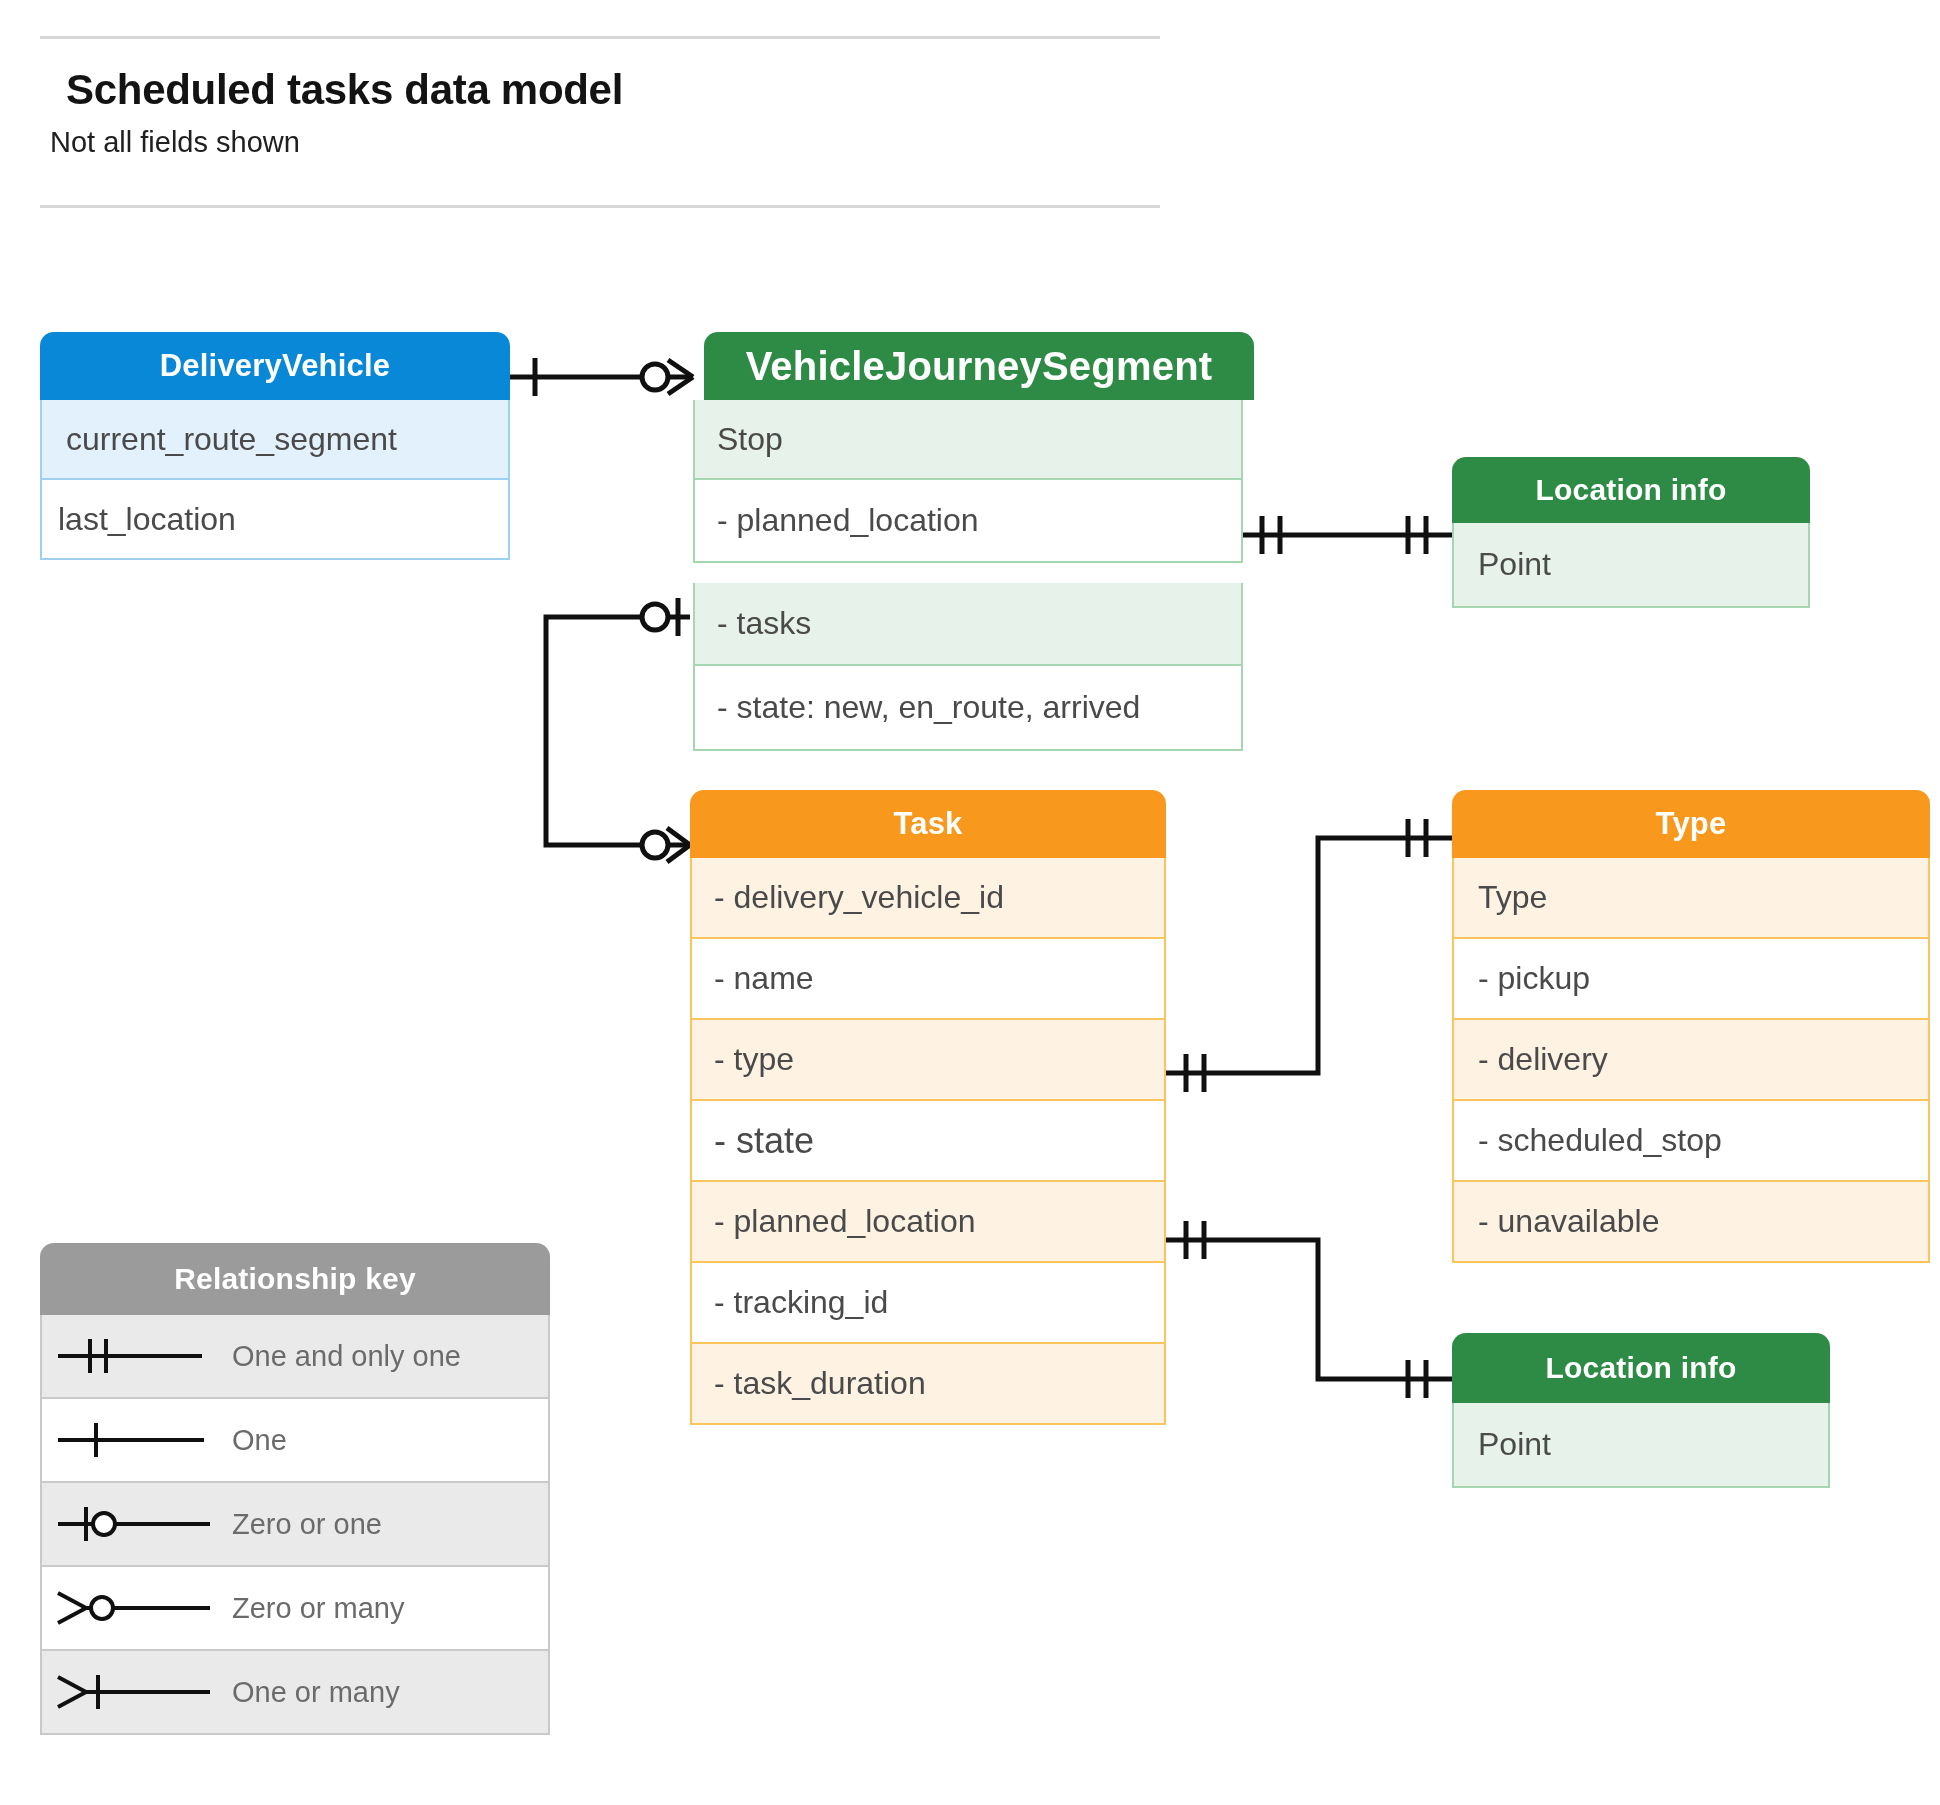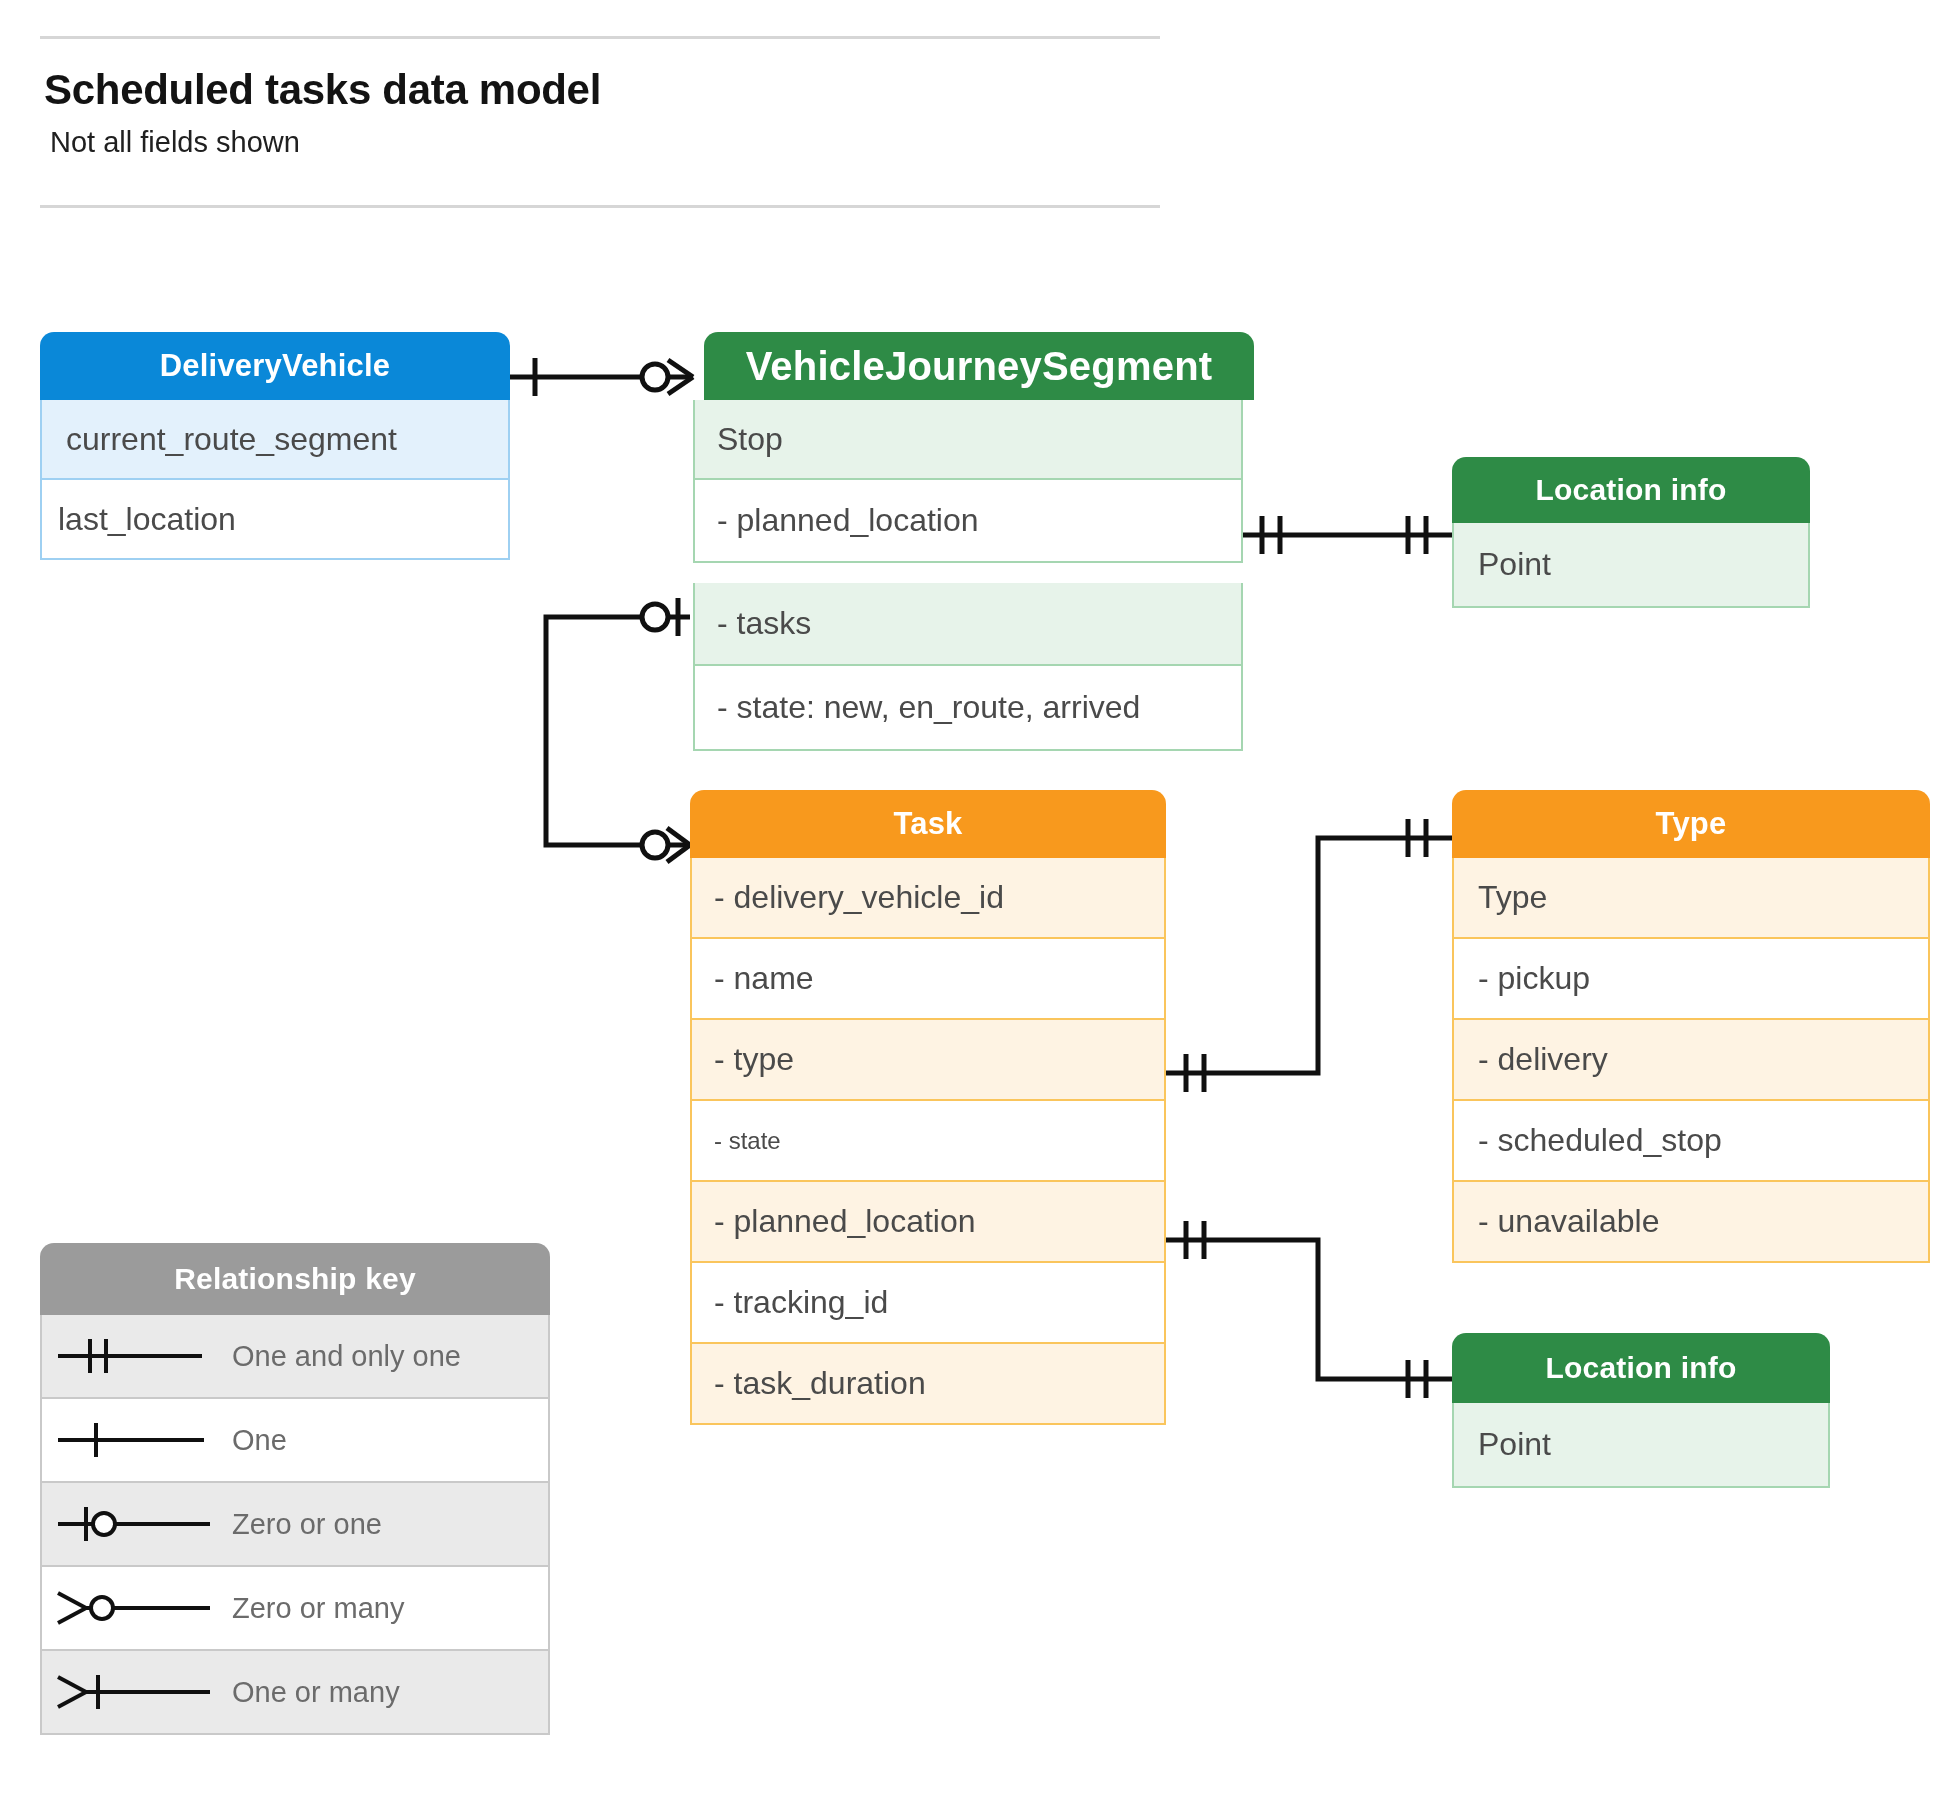--- a/index.html
+++ b/index.html
@@ -11,21 +11,21 @@
     overflow:hidden;
     -webkit-font-smoothing:antialiased;
   }
   #stage{position:absolute;left:0;top:0;width:1940px;height:1805px;}
 
   
   .rule{position:absolute;left:40px;width:1120px;height:3px;background:#d6d6d6;}
   #rule-top{top:36px;}
   #rule-bot{top:205px;}
   #page-title{
-    position:absolute;left:44px;top:66px;
+    position:absolute;left:66px;top:66px;
     font-size:42px;font-weight:700;color:#131313;letter-spacing:-0.3px;
     white-space:nowrap;
   }
   #page-subtitle{
     position:absolute;left:50px;top:126px;
     font-size:29px;font-weight:400;color:#202020;white-space:nowrap;
   }
 
   
   .entity{position:absolute;box-sizing:border-box;}
@@ -180,21 +180,21 @@
     <div class="rows">
       <div class="row alt" style="height:81px;padding-left:22px;font-size:32px;">
         <span class="txt">- delivery_vehicle_id</span>
         </div>
       <div class="row plain" style="height:81px;padding-left:22px;font-size:32px;">
         <span class="txt">- name</span>
         </div>
       <div class="row alt" style="height:81px;padding-left:22px;font-size:32px;">
         <span class="txt">- type</span>
         </div>
-      <div class="row plain" style="height:81px;padding-left:22px;font-size:24px;">
+      <div class="row plain" style="height:81px;padding-left:22px;font-size:36px;">
         <span class="txt">- state</span>
         </div>
       <div class="row alt" style="height:81px;padding-left:22px;font-size:32px;">
         <span class="txt">- planned_location</span>
         </div>
       <div class="row plain" style="height:81px;padding-left:22px;font-size:32px;">
         <span class="txt">- tracking_id</span>
         </div>
       <div class="row alt" style="height:81px;padding-left:22px;font-size:32px;">
         <span class="txt">- task_duration</span>

